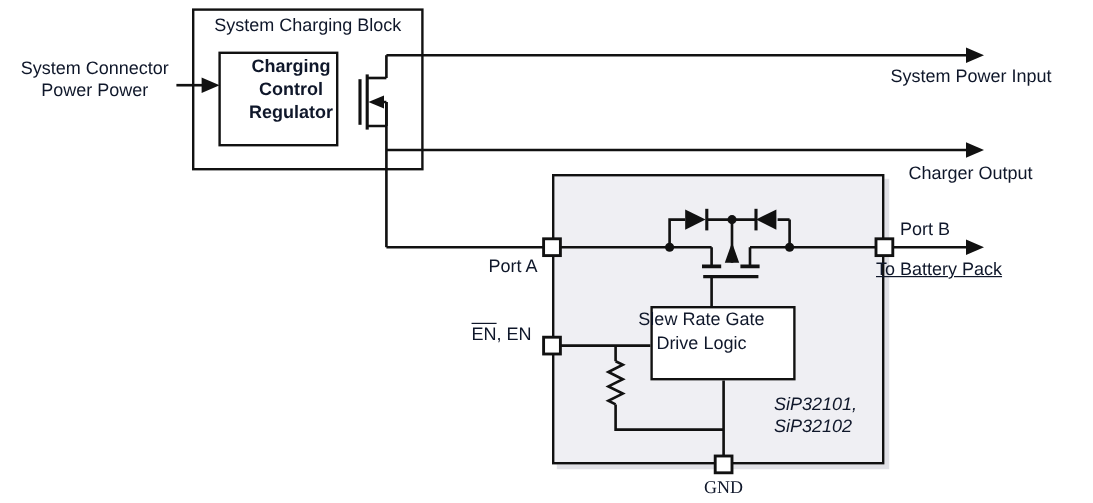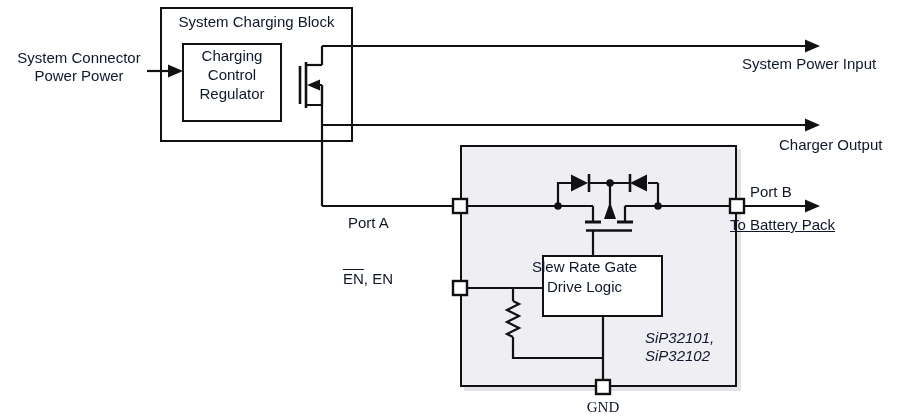--- a/index.html
+++ b/index.html
@@ -2,32 +2,32 @@
 <html><head>
 <meta charset="utf-8">
 <style>
   html,body{margin:0;padding:0;background:#ffffff;}
   #canvas{
     position:relative;width:911px;height:419px;background:#ffffff;overflow:hidden;
     font-family:"Liberation Sans","DejaVu Sans",sans-serif;color:#111111;
   }
   .lbl{position:absolute;font-size:15px;line-height:18px;color:#0f172a;white-space:nowrap;}
   .center{text-align:center;}
-  .right{}
+  .right{text-align:right;}
   .box{position:absolute;box-sizing:border-box;border:2.4px solid #111111;background:transparent;}
   #charging-block{left:160px;top:7px;width:193px;height:135px;z-index:1;}
   #charging-block-title{left:160px;top:13px;width:193px;z-index:4;}
   #regulator-box{left:182px;top:43px;width:100px;height:79px;background:#ffffff;z-index:2;}
-  #regulator-text{left:182px;top:46px;width:100px;line-height:19px;z-index:4;}
+  #regulator-text{left:182px;top:46px;width:121px;line-height:19px;z-index:4;font-weight:bold;}
   #sip-block{left:460px;top:145px;width:277px;height:242px;background:#efeff3;box-shadow:4px 4px 0 #e2e2e7;z-index:1;}
   #slew-box{left:542px;top:255px;width:121px;height:62px;background:#ffffff;z-index:2;}
   #slew-text{left:522px;top:257px;width:125px;line-height:19.5px;z-index:4;}
   #sys-connector-label{left:4px;top:49px;width:150px;z-index:4;}
   #system-power-input-label{left:742px;top:55px;z-index:4;}
-  #charger-output-label{left:779px;top:136px;z-index:4;}
+  #charger-output-label{left:757px;top:136px;z-index:4;}
   #port-a-label{left:348px;top:214px;width:100px;z-index:4;}
   #en-label{left:343px;top:270px;width:100px;z-index:4;}
   #port-b-label{left:750px;top:183px;z-index:4;}
   #to-battery-label{left:730px;top:216px;z-index:4;text-decoration:underline;}
   #part-number-label{left:645px;top:329px;z-index:4;font-style:italic;}
   #gnd-label{left:563px;top:398px;width:80px;z-index:4;font-family:Liberation Serif, serif;}
   .ovl{text-decoration:overline;}
   #wiring-svg{position:absolute;left:0;top:0;z-index:5;pointer-events:none;}
 </style>
 </head>

